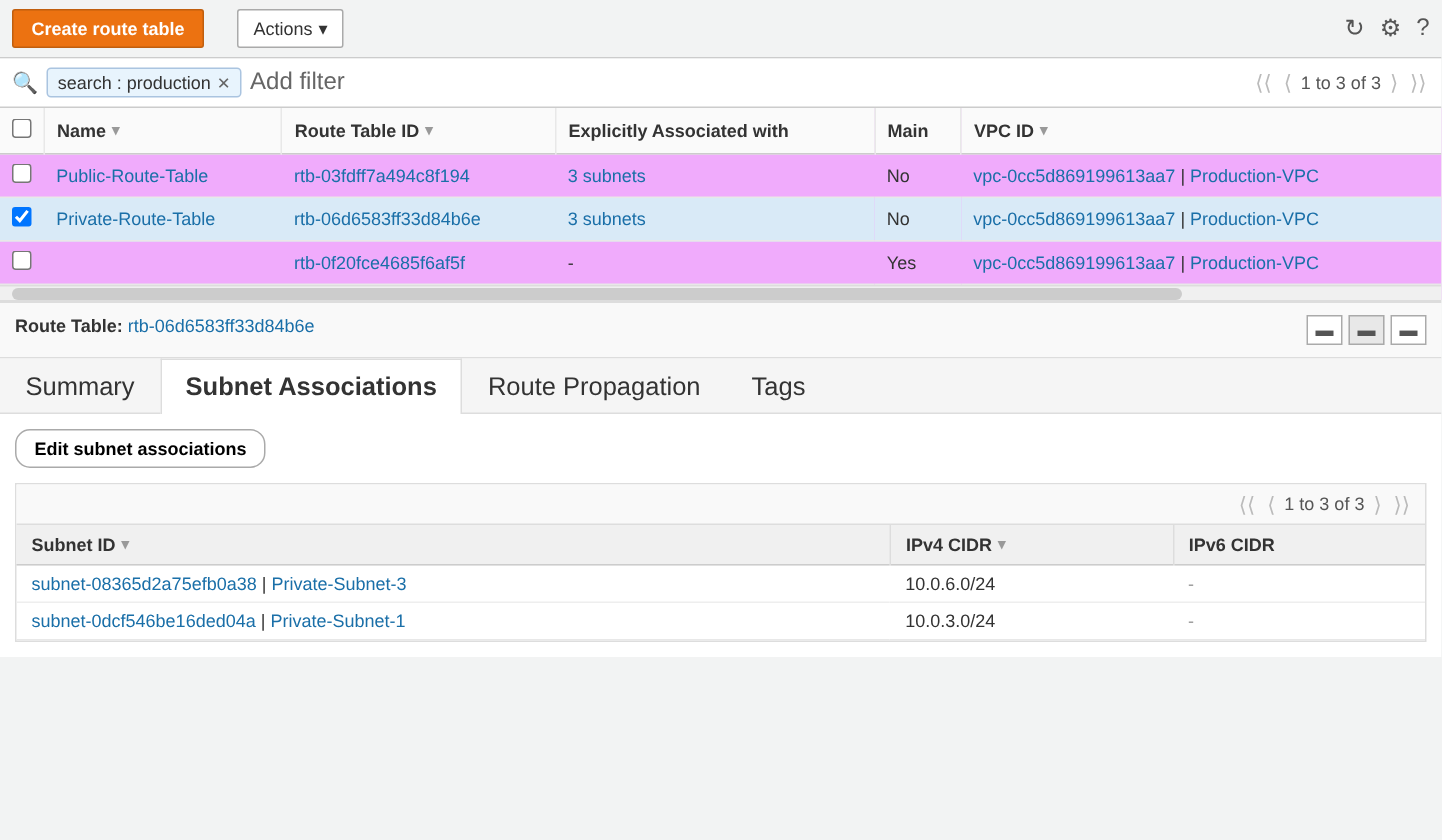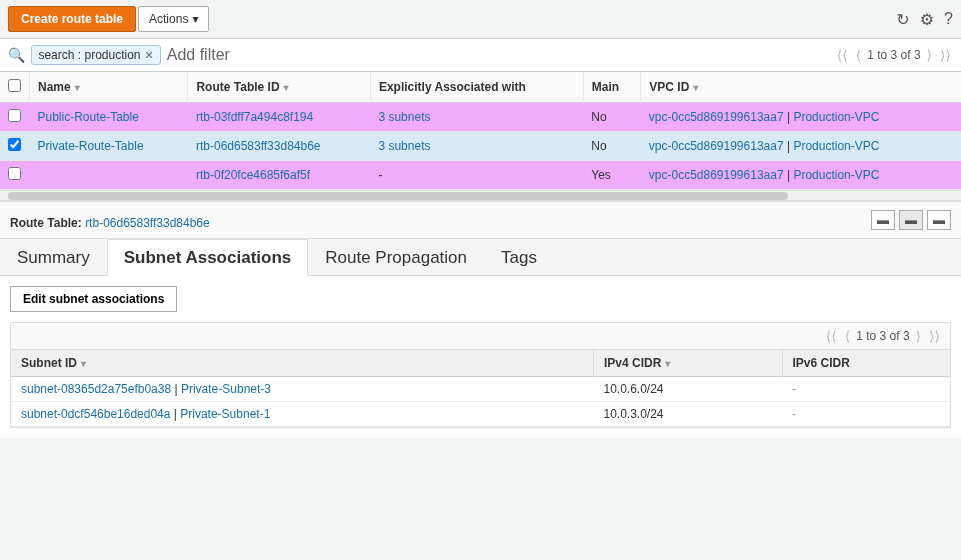--- a/index.html
+++ b/index.html
@@ -5,21 +5,21 @@
     * { box-sizing: border-box; margin: 0; padding: 0; }
     body { font-family: Arial, sans-serif; font-size: 12px; background: #f2f3f3; color: #333; width: 961px; }
 
     
     .toolbar {
       display: flex;
       align-items: center;
       padding: 6px 8px;
       background: #f2f3f3;
       border-bottom: 1px solid #ccc;
-      gap: 2px;
+      gap: 22px;
     }
     .btn-primary {
       background: #ec7211;
       color: white;
       border: 1px solid #c05e0e;
       padding: 5px 12px;
       font-size: 12px;
       font-weight: bold;
       cursor: pointer;
       border-radius: 2px;
@@ -169,21 +169,21 @@
       border-radius: 4px;
     }
 
     
     .bottom-panel {
       background: #fff;
       border-top: 2px solid #ddd;
     }
     .route-table-header {
       display: flex;
-      align-items: flex-end;
+      align-items: flex-start;
       justify-content: space-between;
       padding: 8px 10px;
       border-bottom: 1px solid #ddd;
       background: #f9f9f9;
     }
     .route-table-title {
       font-size: 12px;
       font-weight: bold;
       color: #333;
     }
@@ -231,21 +231,21 @@
     
     .tab-content {
       padding: 10px;
     }
     .btn-default {
       background: #fff;
       border: 1px solid #aaa;
       padding: 5px 12px;
       font-size: 12px;
       cursor: pointer;
-      border-radius: 0;
+      border-radius: 10px;
       font-weight: bold;
     }
 
     
     .sub-table-container {
       margin-top: 10px;
       border: 1px solid #ddd;
     }
     .sub-table-header {
       display: flex;

